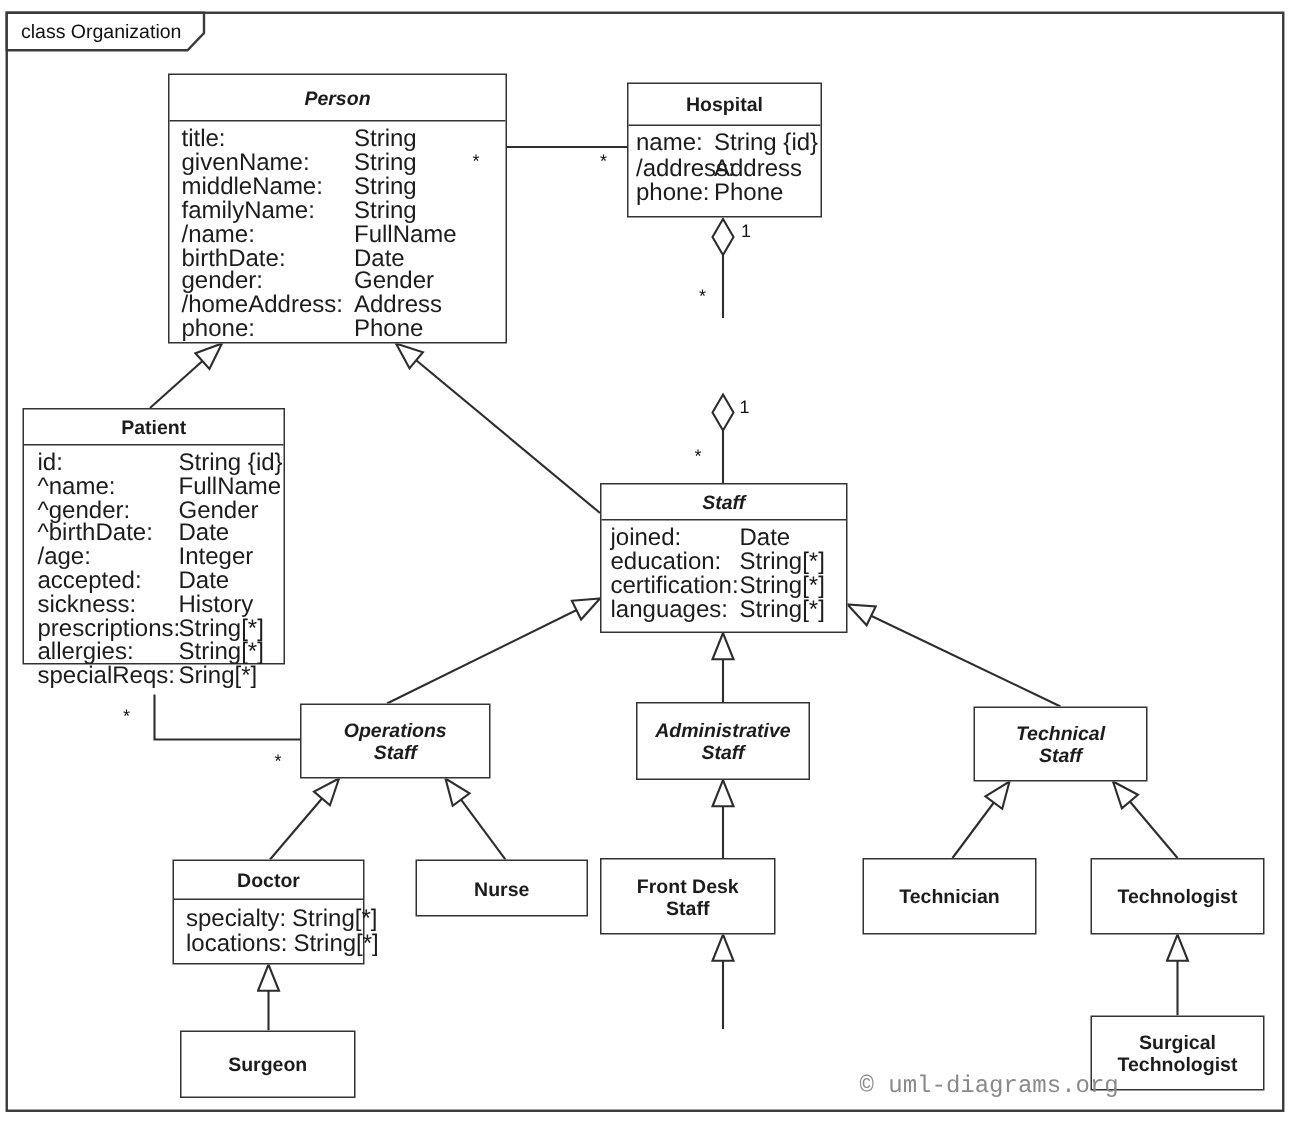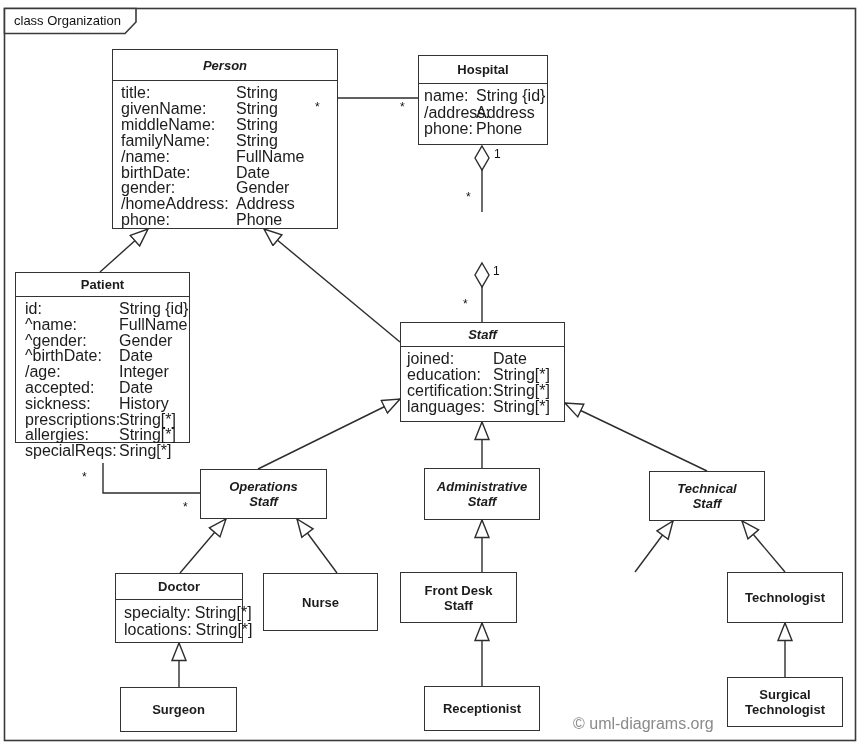--- a/index.html
+++ b/index.html
@@ -21,21 +21,21 @@
   }
   .uml-class.no-attrs .cls-title{border-bottom:none;height:100%;}
   .uml-class.abstract .cls-title{font-style:italic;}
   .attrs{padding:4px 3px 0 var(--padl,8px);font-size:16px;}
   .attr-row{display:flex;line-height:var(--rowh,16px);white-space:nowrap;}
   .attr-name{width:var(--namew,100px);flex:none;}
   .attrs.inline .attr-name{width:auto;margin-right:4px;}
   .mult{position:absolute;font-size:12px;color:#111;line-height:12px;}
   .copyright{
     position:absolute;left:573px;top:715px;
-    font-family:Liberation Sans, sans-serif;font-size:16px;color:#8a8a8a;
+    font-family:Liberation Mono, monospace;font-size:16px;color:#8a8a8a;
   }
 </style>
 </head>
 <body>
 
 <div id="canvas">
 
   <svg class="connectors" width="860" height="747" viewBox="0 0 860 747">
     <defs>
       <marker id="tri" markerWidth="21" markerHeight="18" refX="18.5" refY="8" orient="auto" markerUnits="userSpaceOnUse">
@@ -224,41 +224,41 @@
           <span class="attr-name">specialty:</span>
           <span class="attr-type">String[*]</span>
         </div>
         <div class="attr-row">
           <span class="attr-name">locations:</span>
           <span class="attr-type">String[*]</span>
         </div>
       </div>
   </div>
 
-  <div class="uml-class no-attrs" style="left:263px;top:573px;width:115px;height:58px">
+  <div class="uml-class no-attrs" style="left:277px;top:573px;width:115px;height:38px">
     <div class="cls-title">Nurse</div>
   </div>
 
   <div class="uml-class no-attrs" style="left:400px;top:572px;width:117px;height:51px">
     <div class="cls-title">Front Desk
 Staff</div>
   </div>
 
+  <div class="uml-class no-attrs" style="left:575px;top:572px;width:116px;height:51px">
+    <div class="cls-title">Technician</div>
+  </div>
 
   <div class="uml-class no-attrs" style="left:727px;top:572px;width:116px;height:51px">
     <div class="cls-title">Technologist</div>
   </div>
 
   <div class="uml-class no-attrs" style="left:120px;top:687px;width:117px;height:45px">
     <div class="cls-title">Surgeon</div>
   </div>
 
-  <div class="uml-class no-attrs" style="left:424px;top:686px;width:116px;height:45px">
-    <div class="cls-title">Receptionist</div>
-  </div>
 
   <div class="uml-class no-attrs" style="left:727px;top:677px;width:116px;height:50px">
     <div class="cls-title">Surgical
 Technologist</div>
   </div>
 
   <span class="mult" style="left:315px;top:101px">*</span>
   <span class="mult" style="left:400px;top:101px">*</span>
   <span class="mult" style="left:494px;top:148px">1</span>
   <span class="mult" style="left:466px;top:191px">*</span>

